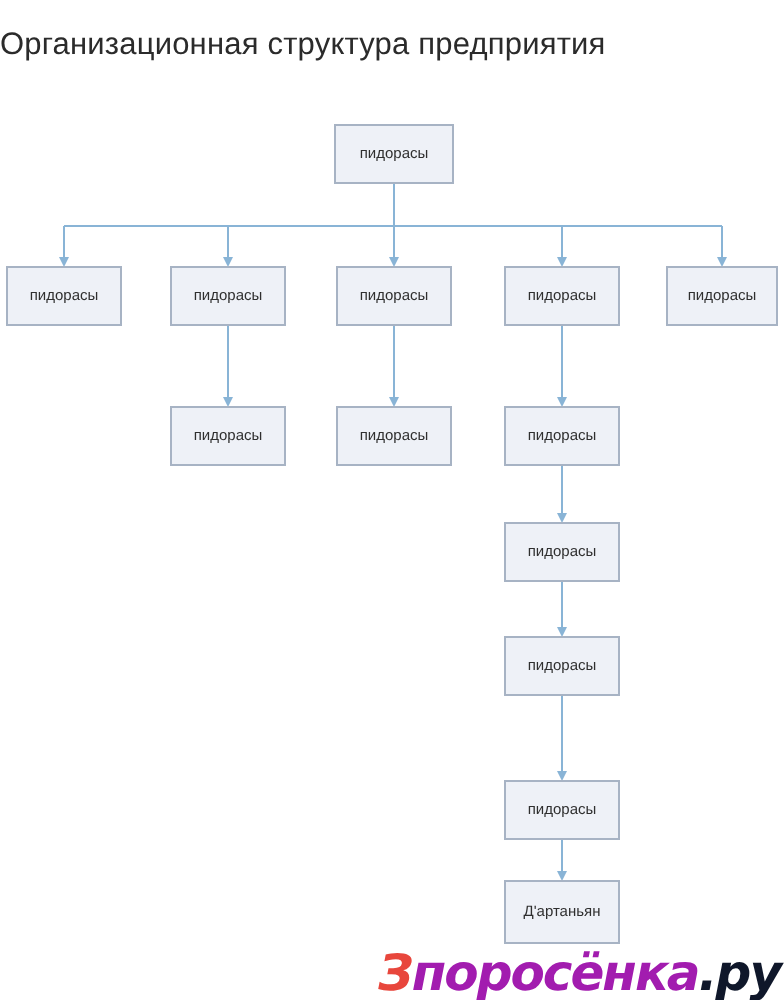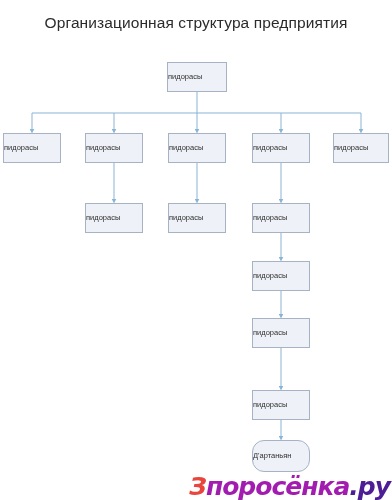--- a/index.html
+++ b/index.html
@@ -3,42 +3,42 @@
 <meta charset="utf-8">
 <style>
   html,body{margin:0;padding:0;}
   body{
     width:392px;height:500px;background:#ffffff;
     font-family:"Liberation Sans","DejaVu Sans",sans-serif;
     position:relative;overflow:hidden;
   }
   #chart-title{
     position:absolute;left:0;top:14px;width:392px;
-    text-align:center;font-size:15.5px;color:#2b2b2b;
+    font-size:15.5px;color:#2b2b2b;
     letter-spacing:.1px;white-space:nowrap;
   }
   #chart-canvas{position:absolute;left:0;top:0;width:392px;height:500px;}
   #edges{position:absolute;left:0;top:0;width:392px;height:500px;}
   .node{
     position:absolute;box-sizing:border-box;
     background:#eef1f7;border:1px solid #a7b3c4;
-    display:flex;align-items:center;
+    display:flex;align-items:center;justify-content:center;
     font-size:7.5px;color:#2f2f2f;text-align:center;
     line-height:1.1;
   }
   #watermark{
     position:absolute;right:2px;bottom:1px;
     font-size:25px;font-weight:bold;font-style:italic;
     font-family:"DejaVu Sans",sans-serif;
     letter-spacing:-1px;white-space:nowrap;
     line-height:1;
   }
   .wm-z{color:#e8463c;}
   .wm-mid{color:#a21caf;}
-  .wm-ru{color:#4c1d95;}
+  .wm-ru{color:#0f172a;}
 </style>
 </head>
 <body>
 
 <div id="chart-canvas">
 
   <div id="chart-title">Организационная структура предприятия</div>
 
   <svg id="edges" viewBox="0 0 392 500" xmlns="http://www.w3.org/2000/svg">
     <defs>
@@ -101,21 +101,21 @@
 
   <div class="node" style="left:252px;top:261px;width:58px;height:30px;">
     <span>пидорасы</span>
   </div>
   <div class="node" style="left:252px;top:318px;width:58px;height:30px;">
     <span>пидорасы</span>
   </div>
   <div class="node" style="left:252px;top:390px;width:58px;height:30px;">
     <span>пидорасы</span>
   </div>
-  <div class="node" style="left:252px;top:440px;width:58px;height:32px;border-radius:12px;">
+  <div class="node" style="left:252px;top:440px;width:58px;height:32px;">
     <span>Д'артаньян</span>
   </div>
 
   <div id="watermark">
     <span class="wm-z">З</span><span class="wm-mid">поросёнка</span><span class="wm-ru">.ру</span>
   </div>
 
 </div>
 
 </body></html>

